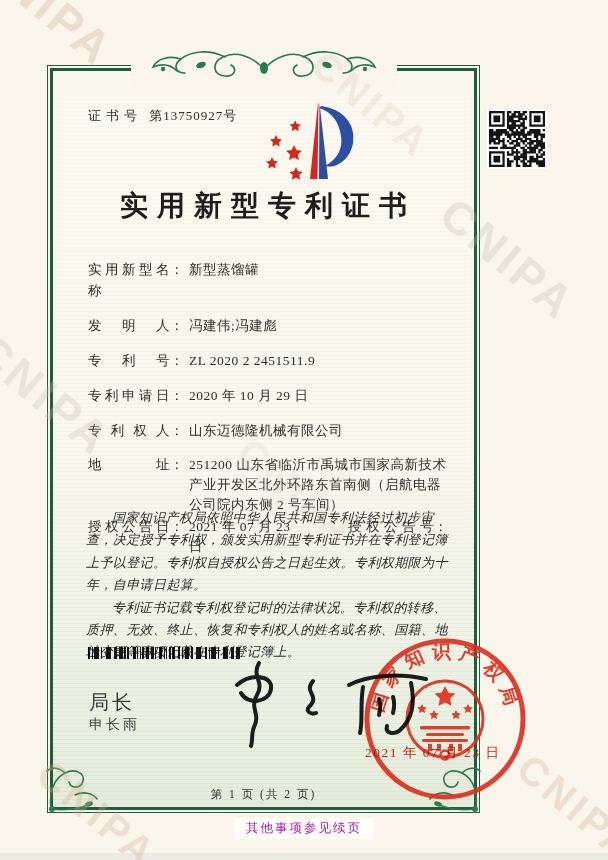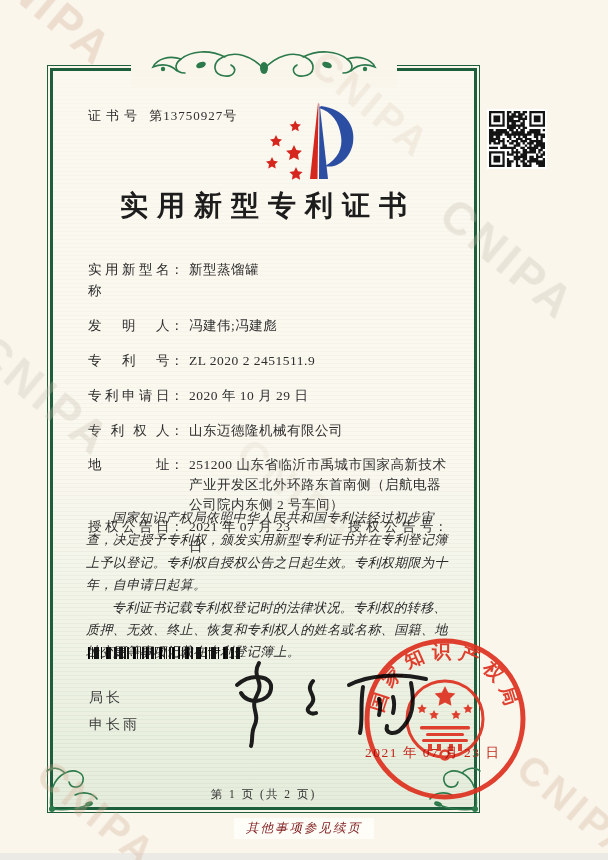--- a/index.html
+++ b/index.html
@@ -64,34 +64,34 @@
   
   .legal{position:absolute;left:33px;right:26px;top:436px;font-size:13px;line-height:22.4px;
          font-style:italic;color:#2a2a2a;letter-spacing:.4px;}
   .legal p{margin:0;text-indent:2em;}
   
   .barcode{position:absolute;left:35px;top:576px;width:153px;height:12px;
     background:
       repeating-linear-gradient(90deg,#151515 0 2px,transparent 2px 4px,#151515 4px 5px,transparent 5px 9px),
       repeating-linear-gradient(90deg,#151515 0 1px,transparent 1px 6px,#151515 6px 9px,transparent 9px 13px);
     background-blend-mode:multiply;}
-  .director-title{position:absolute;left:36px;top:618px;font-size:14px;
+  .director-title{position:absolute;left:36px;top:618px;font-size:20px;
     font-family:Liberation Sans, sans-serif;color:#3c3c3c;letter-spacing:3px;}
   .director-name{position:absolute;left:36px;top:645px;font-size:14px;
     font-family:"Liberation Sans","DejaVu Sans",sans-serif;color:#3c3c3c;letter-spacing:3px;}
   .signature{position:absolute;left:168px;top:580px;width:215px;height:100px;z-index:3;}
   .seal{position:absolute;left:307px;top:563px;width:170px;height:170px;z-index:5;
         opacity:.92;mix-blend-mode:multiply;}
   .seal-date{position:absolute;left:312px;top:673px;width:200px;z-index:4;
         font-size:13.5px;font-weight:500;color:#c3281c;letter-spacing:1.5px;}
   .pageno{position:absolute;left:0;right:0;top:716px;text-align:center;font-size:11.5px;letter-spacing:2px;color:#333;}
   
   .cont-note{position:absolute;left:0;right:0;top:818px;text-align:center;z-index:3;}
   .cont-note span{display:inline-block;background:#fffdf8;padding:2px 12px;
-      font-size:12.5px;font-style:italic;letter-spacing:2px;color:#7f1d1d;}
+      font-size:12.5px;letter-spacing:2px;color:#a21caf;}
   .strip{position:absolute;left:0;right:0;bottom:0;height:7px;background:#eceae5;z-index:8;}
 </style>
 </head>
 <body>
 
 <span class="wm wm1">CNIPA</span>
 <span class="wm wm2">CNIPA</span>
 <span class="wm wm3">CNIPA</span>
 <span class="wm wm4">CNIPA</span>
 <span class="wm wm5">CNIPA</span>

